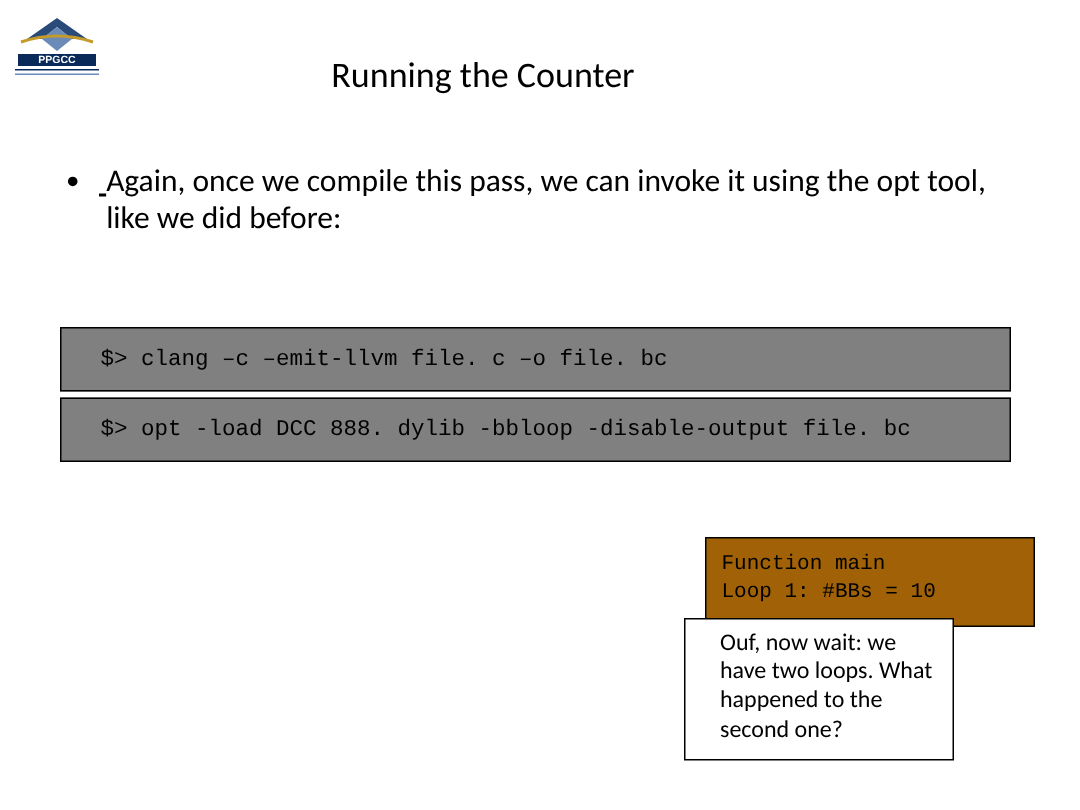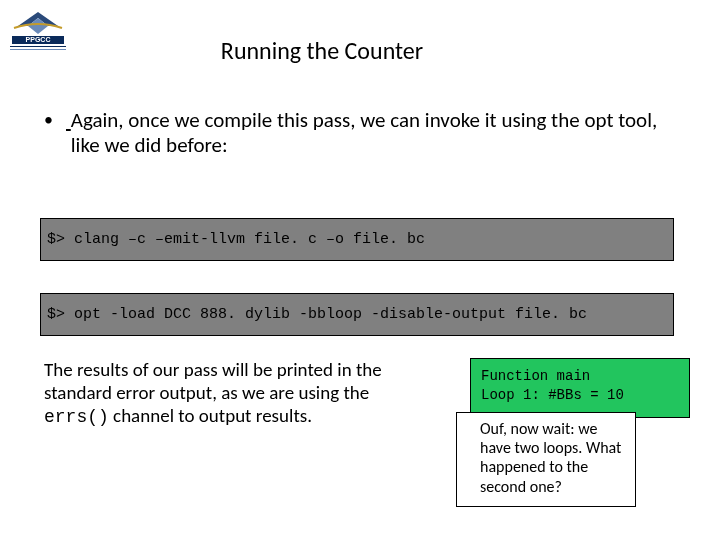--- a/index.html
+++ b/index.html
@@ -55,46 +55,46 @@
     width: 600px;
     vertical-align: top;
   }
   .code-row {
     position: absolute;
     left: 40px;
     width: 634px;
     background: #808080;
     border: 1px solid #000;
     box-sizing: border-box;
-    padding: 12px 10px 12px 6px;
+    padding: 12px 10px 12px 26px;
     font-family: "Courier New", Courier, monospace;
     font-size: 15px;
     color: #000;
   }
   .code-row1 { top: 218px; }
-  .code-row2 { top: 265px; margin-top: 28px; }
+  .code-row2 { top: 265px; }
   .prompt { color: #000; }
   .bottom-text {
     position: absolute;
     top: 358px;
     left: 44px;
     width: 380px;
     font-size: 19px;
     line-height: 1.22;
   }
   .bottom-text .mono {
     font-family: "Courier New", Courier, monospace;
     font-size: 18px;
   }
   .output-box {
     position: absolute;
     top: 358px;
     left: 470px;
     width: 220px;
-    background: #22c55e;
+    background: #a16207;
     border: 1px solid #000;
     box-sizing: border-box;
     padding: 8px 10px 12px 10px;
     font-family: "Courier New", Courier, monospace;
     font-size: 14px;
     line-height: 1.35;
     color: #000;
     white-space: pre;
   }
   .note-box {
@@ -135,22 +135,19 @@
   </div>
 
   <div class="code-row code-row1">
     <span class="prompt">$&gt; </span><span>clang –c –emit-llvm file. c –o file. bc</span>
   </div>
 
   <div class="code-row code-row2">
     <span class="prompt">$&gt; </span><span>opt -load DCC 888. dylib -bbloop -disable-output file. bc</span>
   </div>
 
-  <div class="bottom-text">
-    <span>The results of our pass will be printed in the standard error output, as we are using the </span><span class="mono">errs()</span><span> channel to output results.</span>
-  </div>
 
   <div class="output-box"><span>Function main</span>
 <span>Loop 1: #BBs = 10</span></div>
 
   <div class="note-box">Ouf, now wait: we have two loops. What happened to the second one?</div>
 
 </div>
 
 </body></html>

